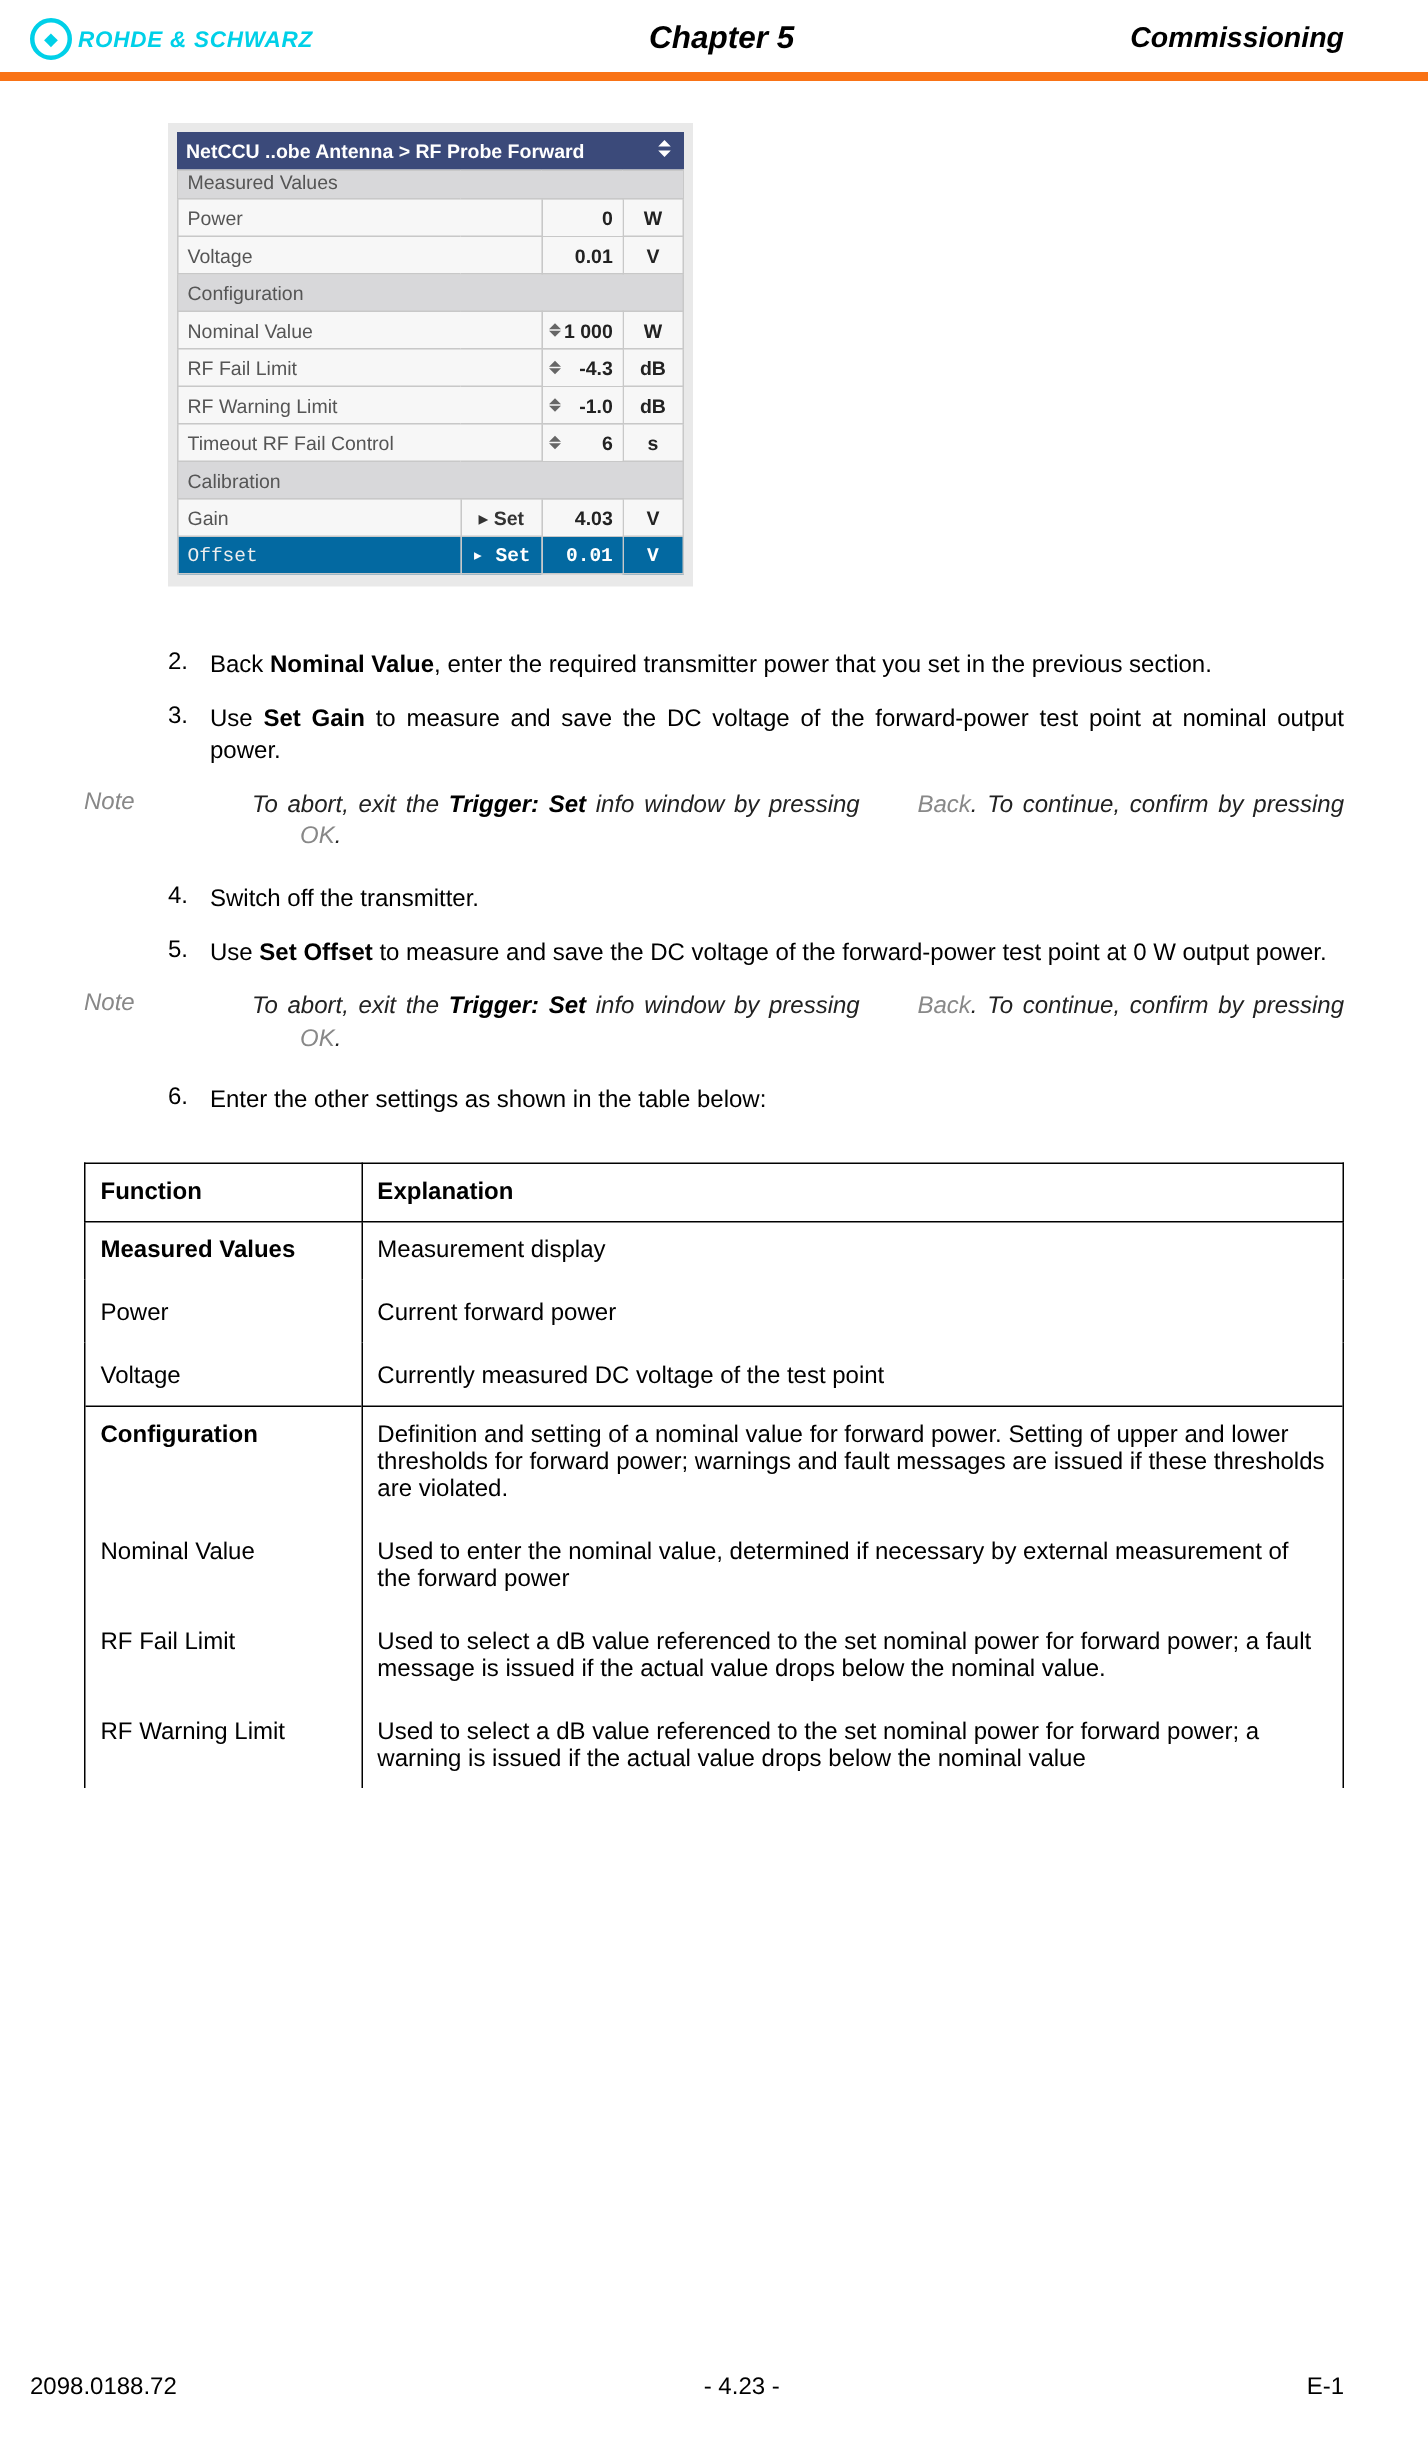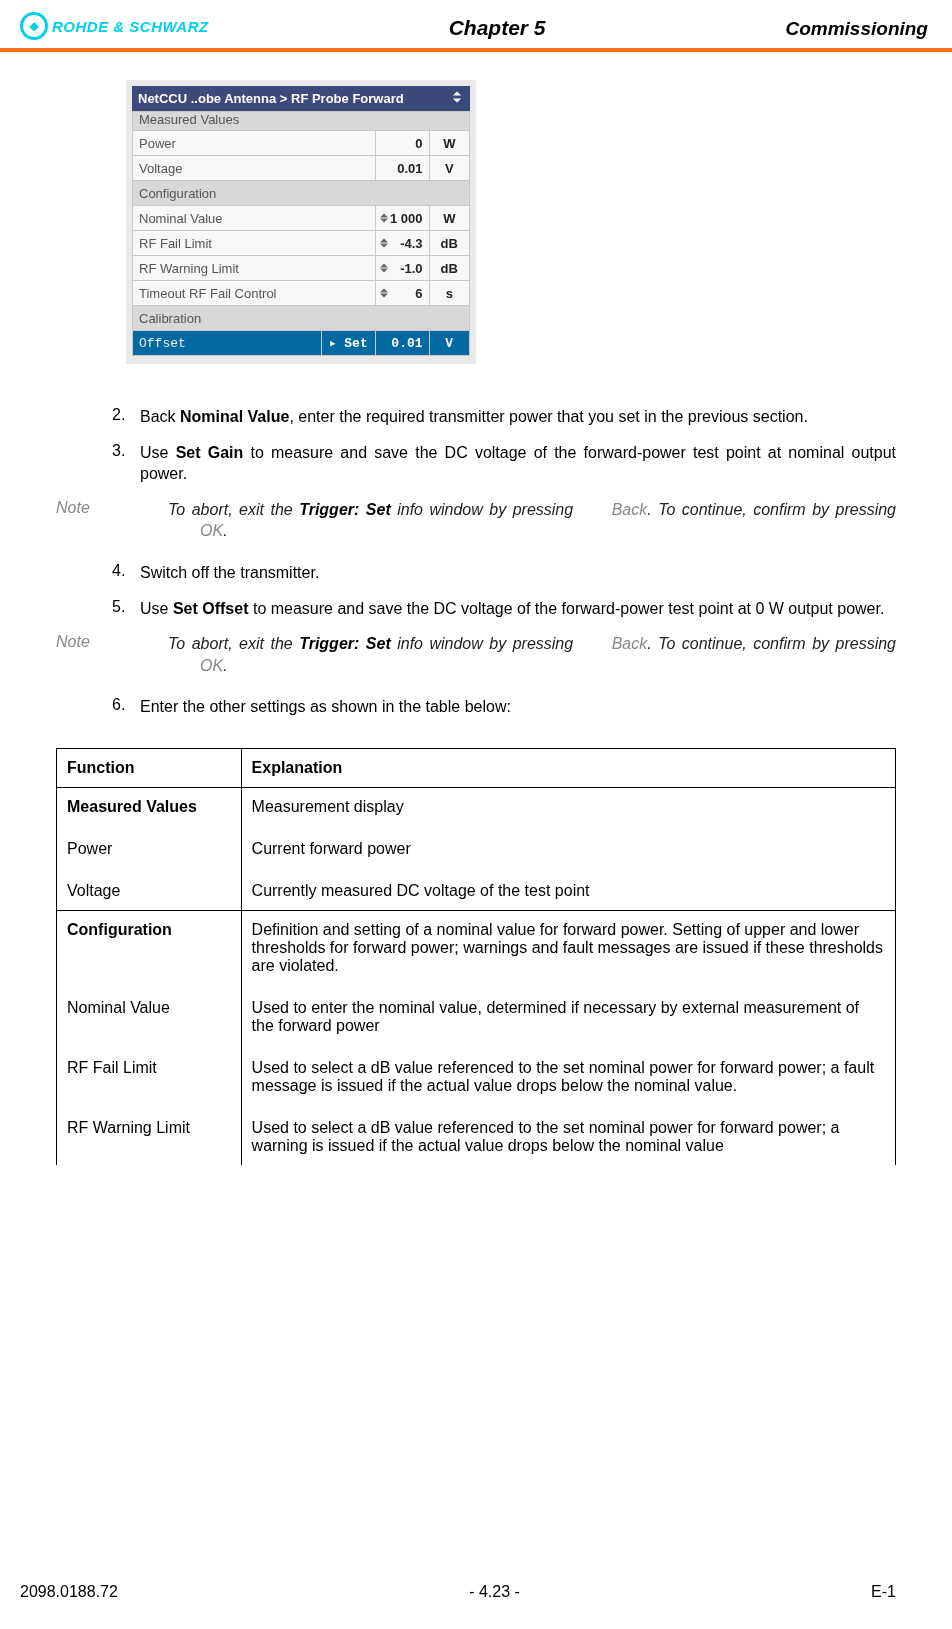--- a/index.html
+++ b/index.html
@@ -6,24 +6,24 @@
   body {
     font-family: Arial, Helvetica, sans-serif;
     font-size: 16px;
     color: #000;
     width: 952px;
     height: 1629px;
     position: relative;
     background: #fff;
   }
   .header {
-    padding: 12px 24px 8px 20px;
-    border-bottom: 4px solid #f97316;
-    display: flex;
-    align-items: flex-end;
+    padding: 12px 56px 8px 20px;
+    border-bottom: 6px solid #f97316;
+    display: flex;
+    align-items: center;
     justify-content: space-between;
   }
   .logo-wrap { display: flex; align-items: center; gap: 4px; }
   .logo-mark {
     width: 28px; height: 28px;
     border: 3px solid #00d0e8;
     border-radius: 50%;
     display: flex; align-items: center; justify-content: center;
     position: relative;
   }
@@ -45,21 +45,21 @@
     font-size: 19px;
   }
 
   .content {
     padding: 28px 56px 0 56px;
   }
 
   
   .device {
     width: 350px;
-    margin-left: 70px;
+    margin-left: 56px;
     background: #e9e9e9;
     padding: 6px 6px 8px 6px;
     font-family: Verdana, Geneva, sans-serif;
     font-size: 13px;
   }
   .device-title {
     background: #3b4a7a;
     color: #fff;
     font-weight: bold;
     padding: 4px 6px;
@@ -224,20 +224,26 @@
         <td class="unit">dB</td>
       </tr>
       <tr>
         <td class="lbl" colspan="2">Timeout RF Fail Control</td>
         <td class="val"><span class="spinner-icon"></span><span>6</span></td>
         <td class="unit">s</td>
       </tr>
       <tr class="section">
             <td colspan="4">Calibration</td>
           </tr>
+      <tr>
+        <td class="lbl">Gain</td>
+        <td class="btn"><span>Set</span></td>
+        <td class="val">4.03</td>
+        <td class="unit">V</td>
+      </tr>
       <tr class="hl">
         <td class="lbl">Offset</td>
         <td class="btn"><span>Set</span></td>
         <td class="val">0.01</td>
         <td class="unit">V</td>
       </tr>
     </tbody>
       </table>
   </div>
 

